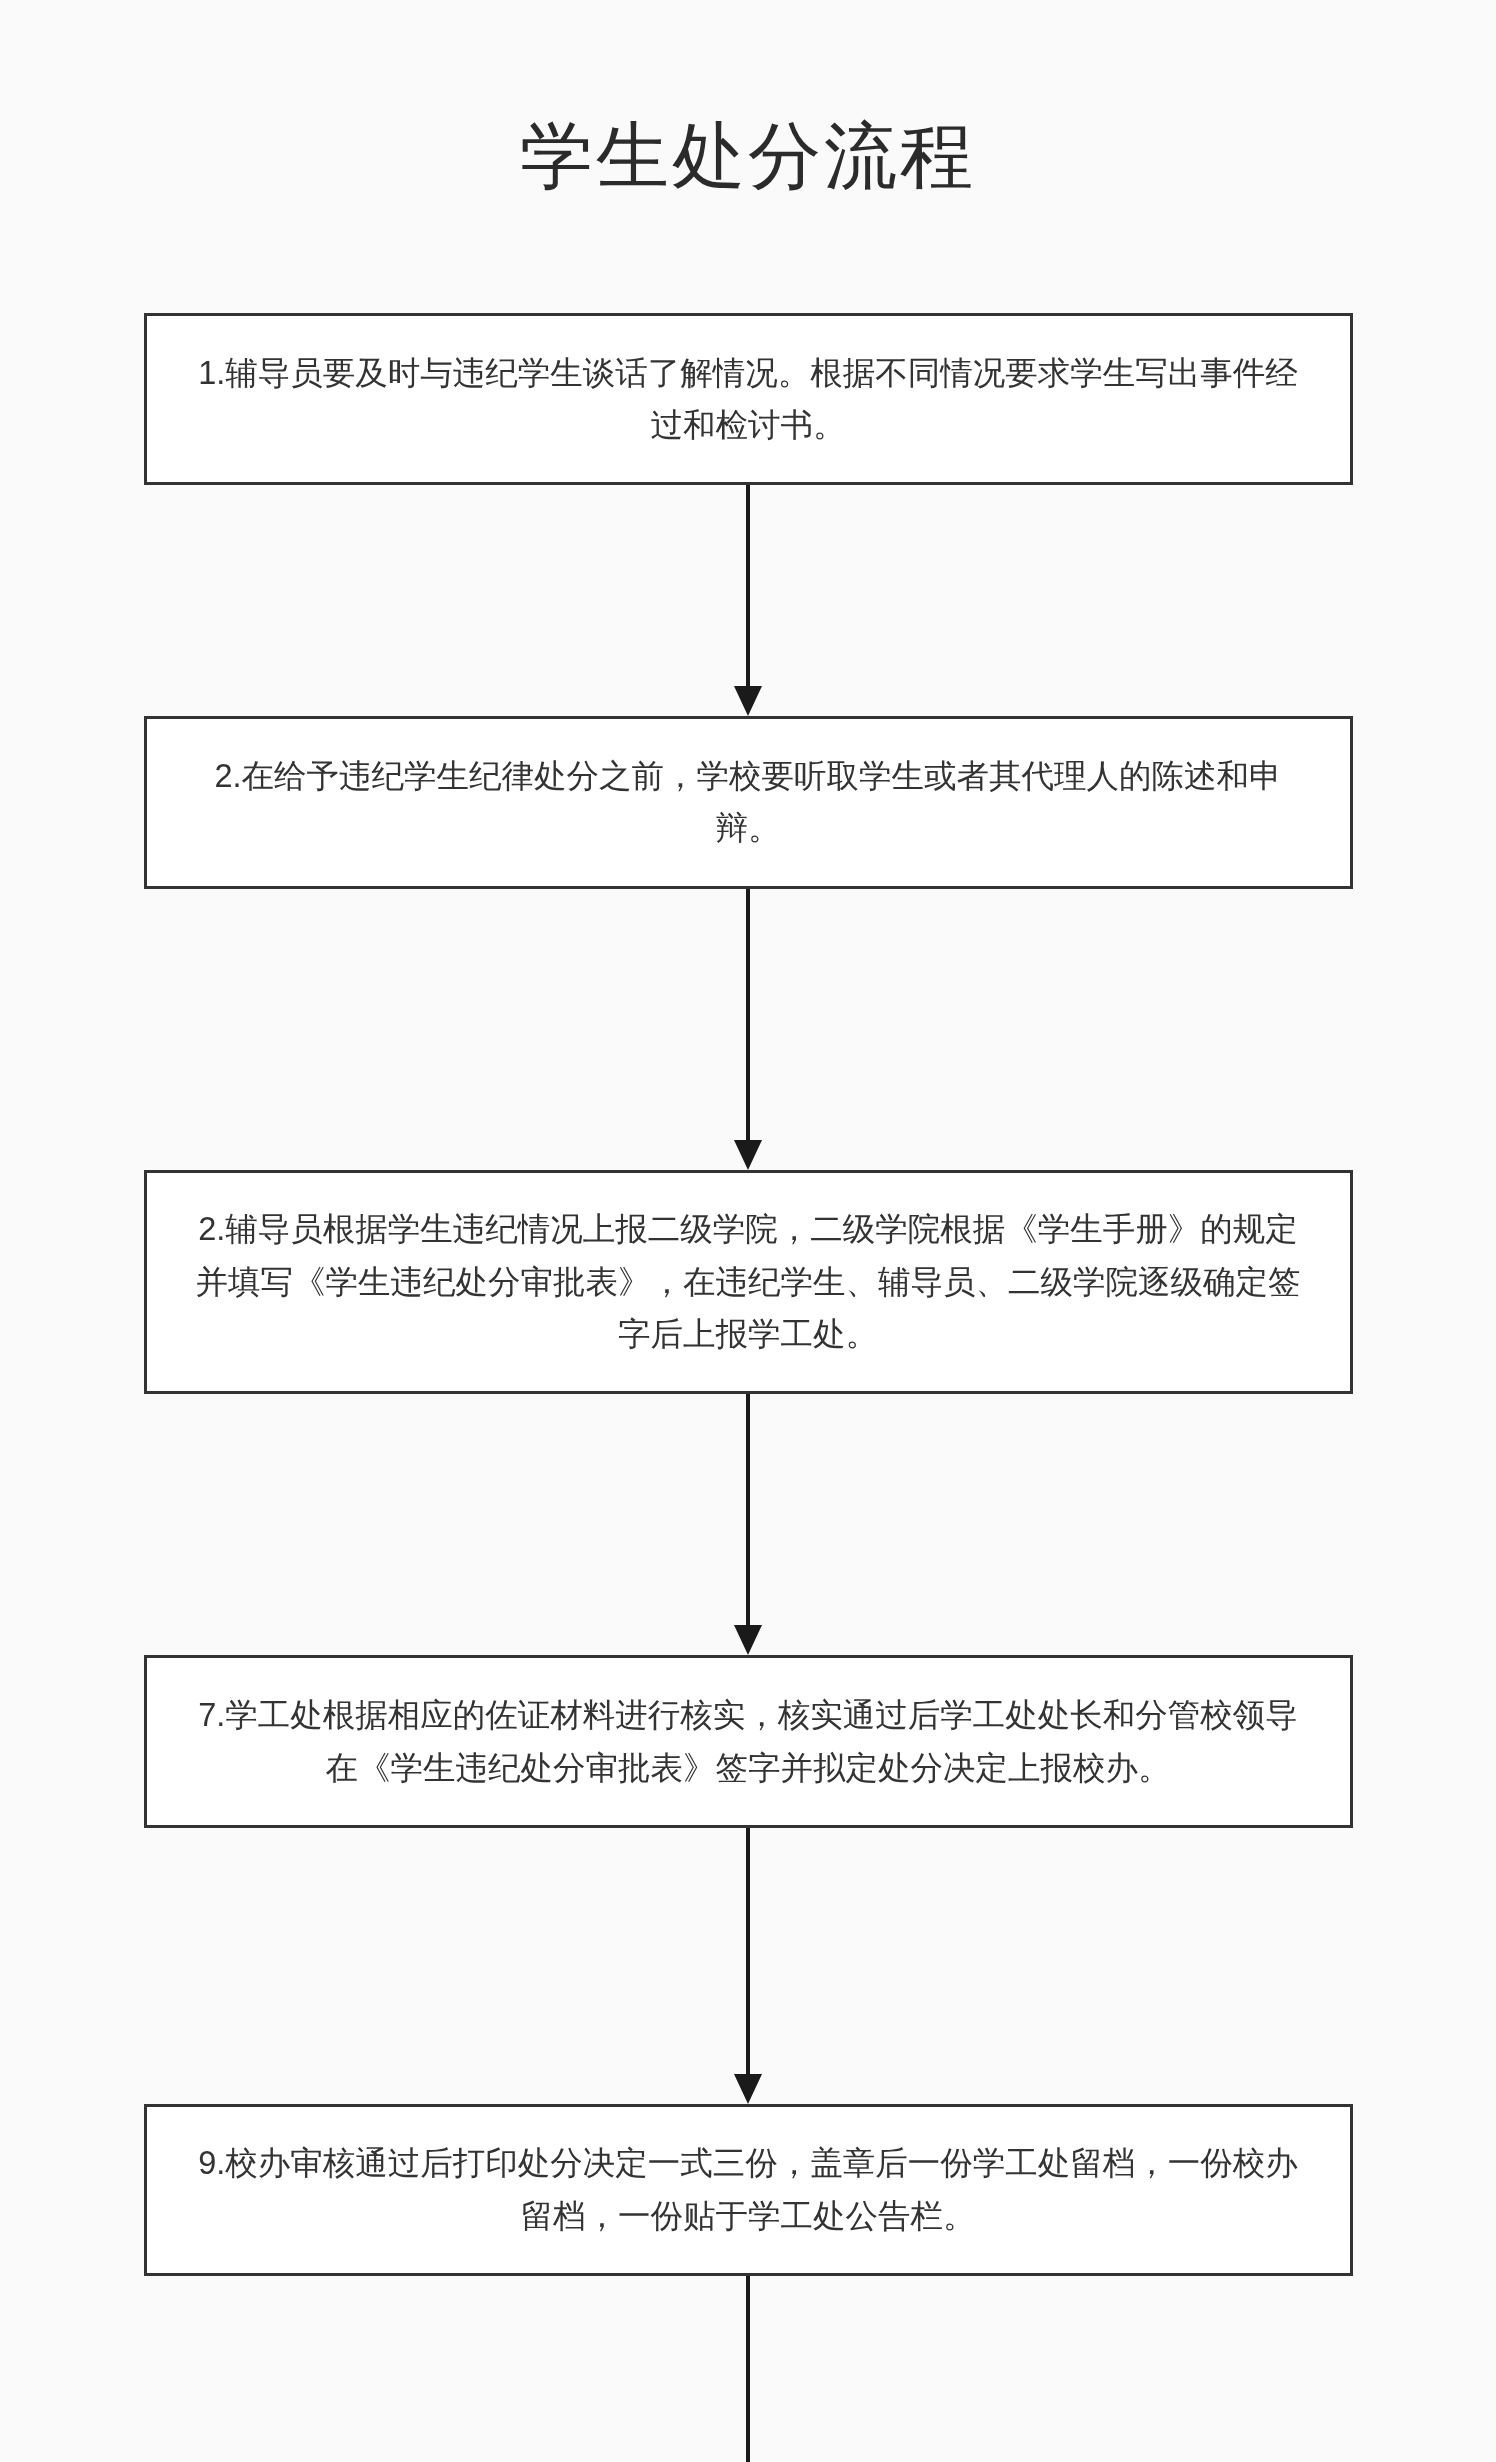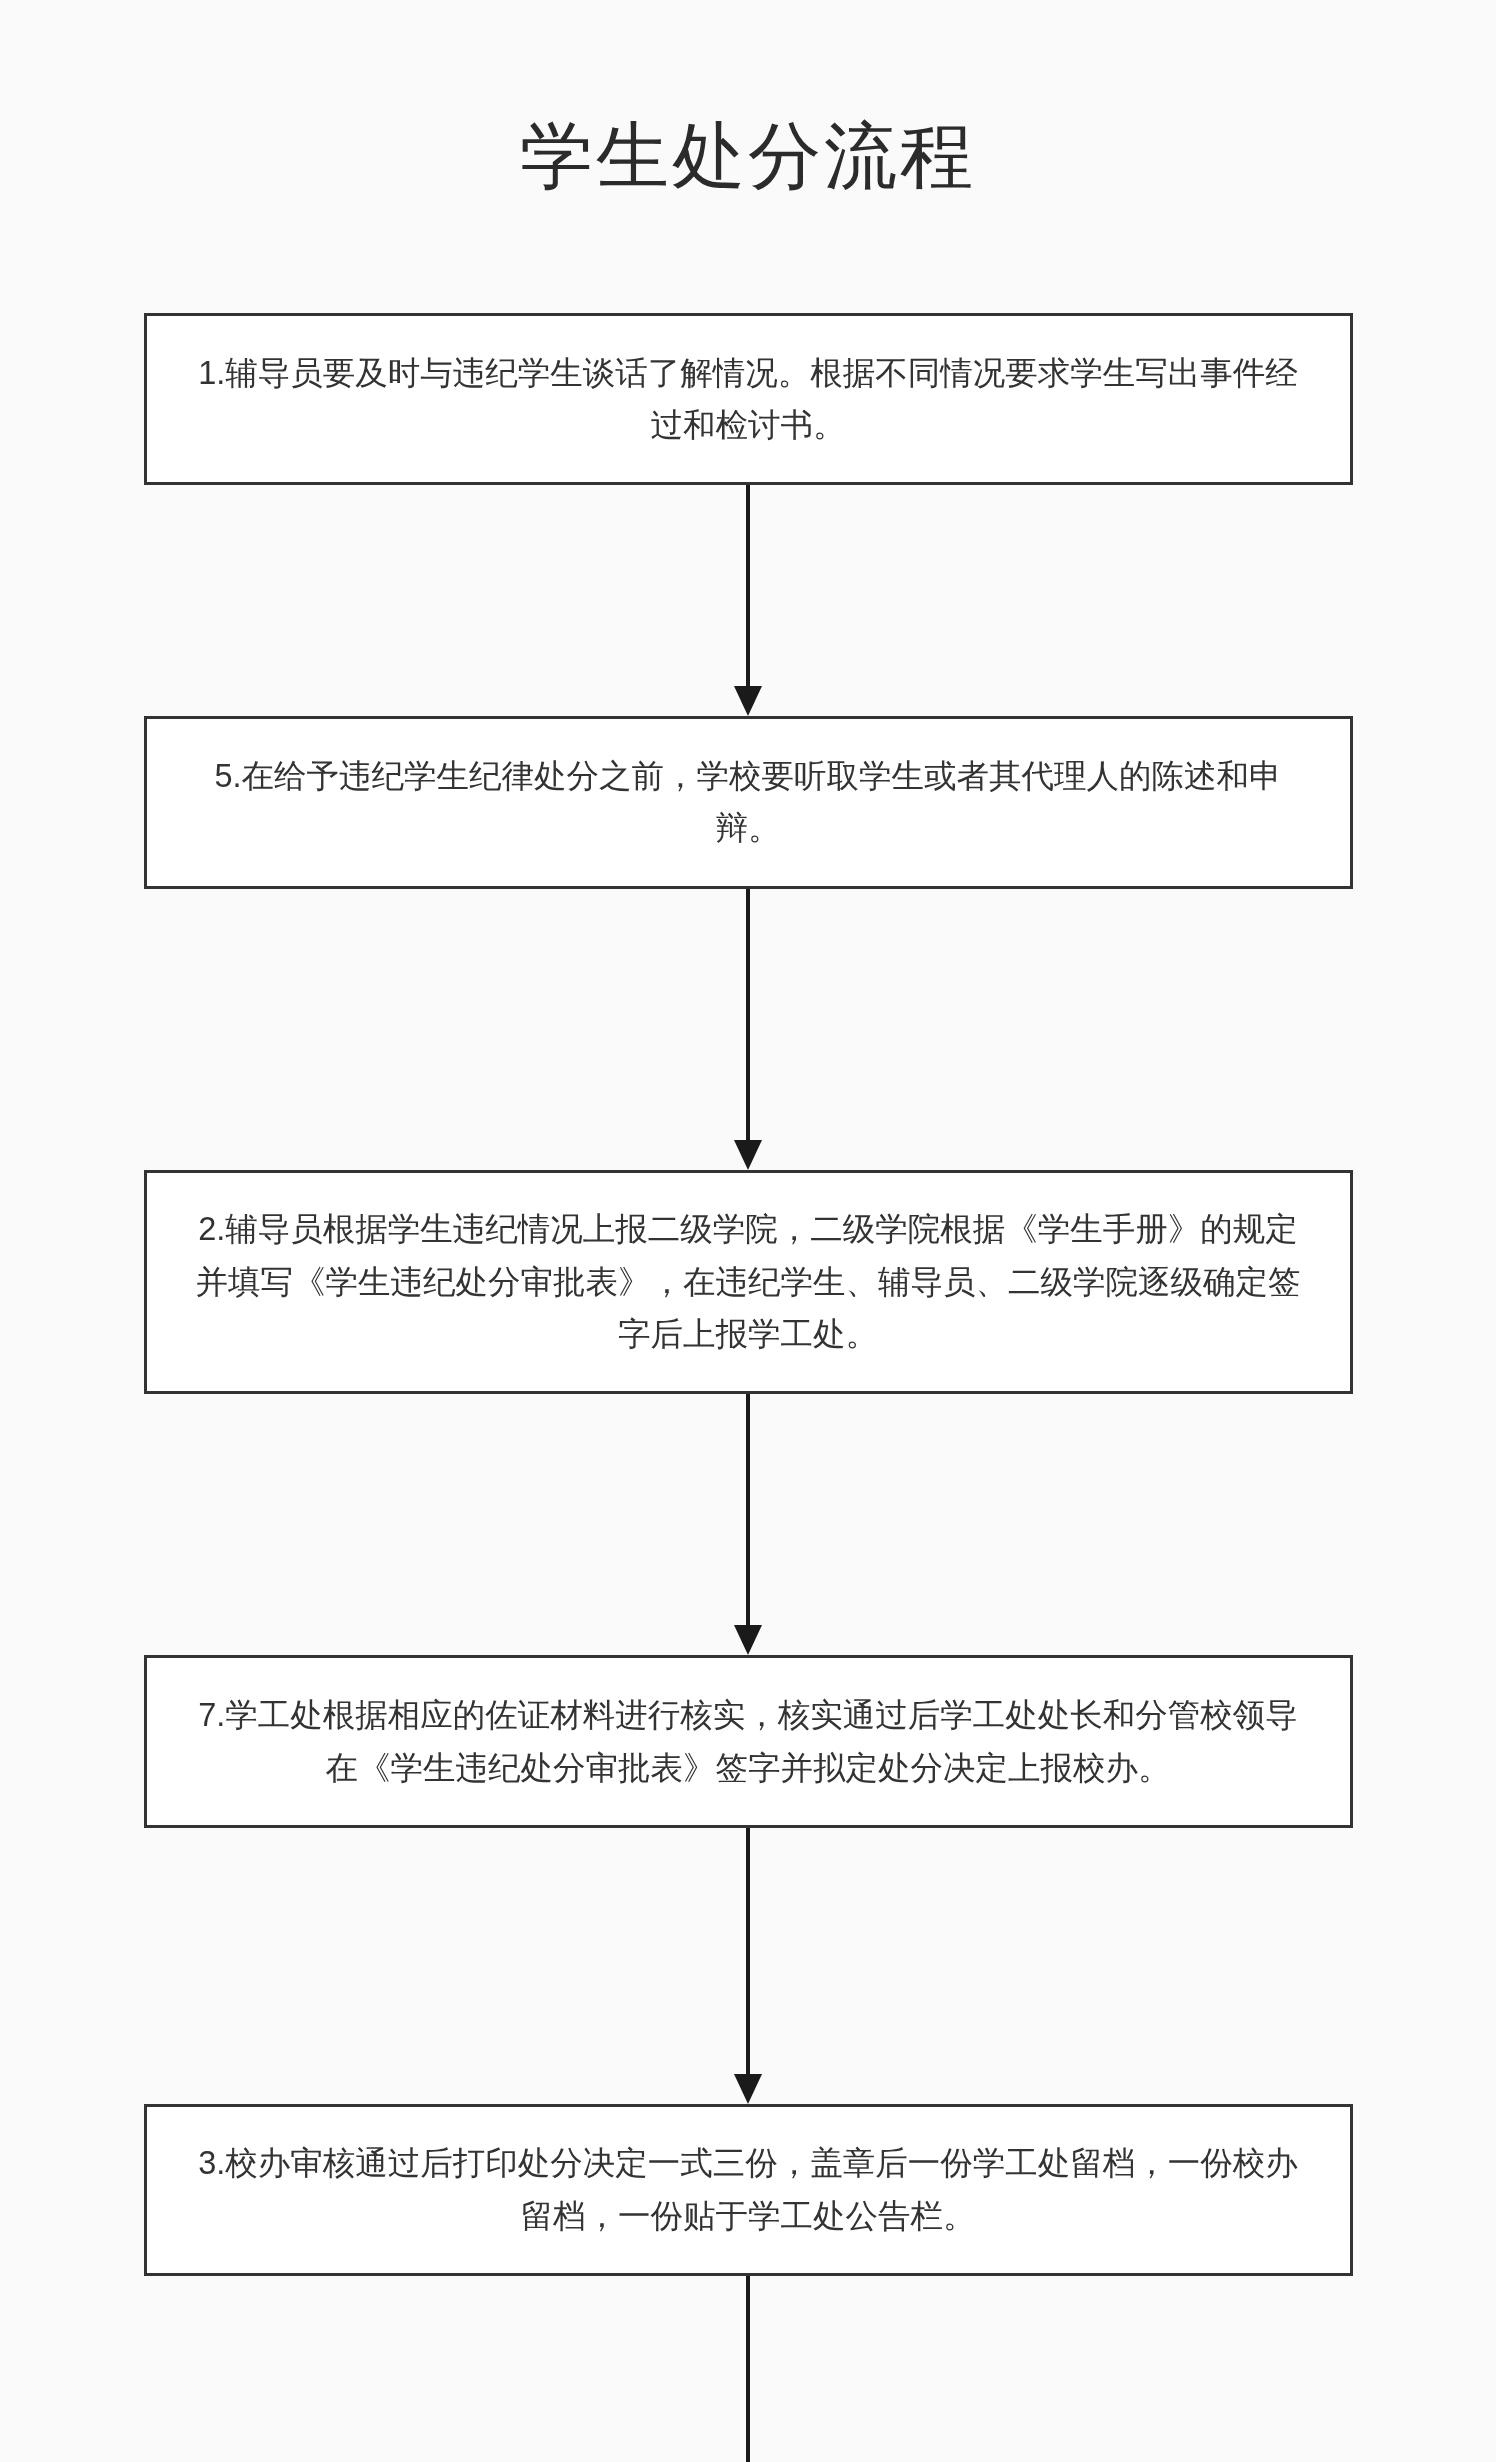--- a/index.html
+++ b/index.html
@@ -79,21 +79,21 @@
     <div class="box">
       <p>1.辅导员要及时与违纪学生谈话了解情况。根据不同情况要求学生写出事件经过和检讨书。</p>
     </div>
 
     <div class="connector" style="height:231px">
       <span class="stem"></span>
       <span class="head"></span>
     </div>
 
     <div class="box">
-      <p>5.在给予违纪学生纪律处分之前，学校要听取学生或者其代理人的陈述和申辩。</p>
+      <p>2.在给予违纪学生纪律处分之前，学校要听取学生或者其代理人的陈述和申辩。</p>
     </div>
 
     <div class="connector" style="height:281px">
       <span class="stem"></span>
       <span class="head"></span>
     </div>
 
     <div class="box">
       <p>2.辅导员根据学生违纪情况上报二级学院，二级学院根据《学生手册》的规定并填写《学生违纪处分审批表》，在违纪学生、辅导员、二级学院逐级确定签字后上报学工处。</p>
     </div>
@@ -106,21 +106,21 @@
     <div class="box">
       <p>7.学工处根据相应的佐证材料进行核实，核实通过后学工处处长和分管校领导在《学生违纪处分审批表》签字并拟定处分决定上报校办。</p>
     </div>
 
     <div class="connector" style="height:276px">
       <span class="stem"></span>
       <span class="head"></span>
     </div>
 
     <div class="box">
-      <p>3.校办审核通过后打印处分决定一式三份，盖章后一份学工处留档，一份校办留档，一份贴于学工处公告栏。</p>
+      <p>9.校办审核通过后打印处分决定一式三份，盖章后一份学工处留档，一份校办留档，一份贴于学工处公告栏。</p>
     </div>
 
     <div class="connector" style="height:261px">
       <span class="stem"></span>
 
     </div>
 
   </div>
 </div>
 

